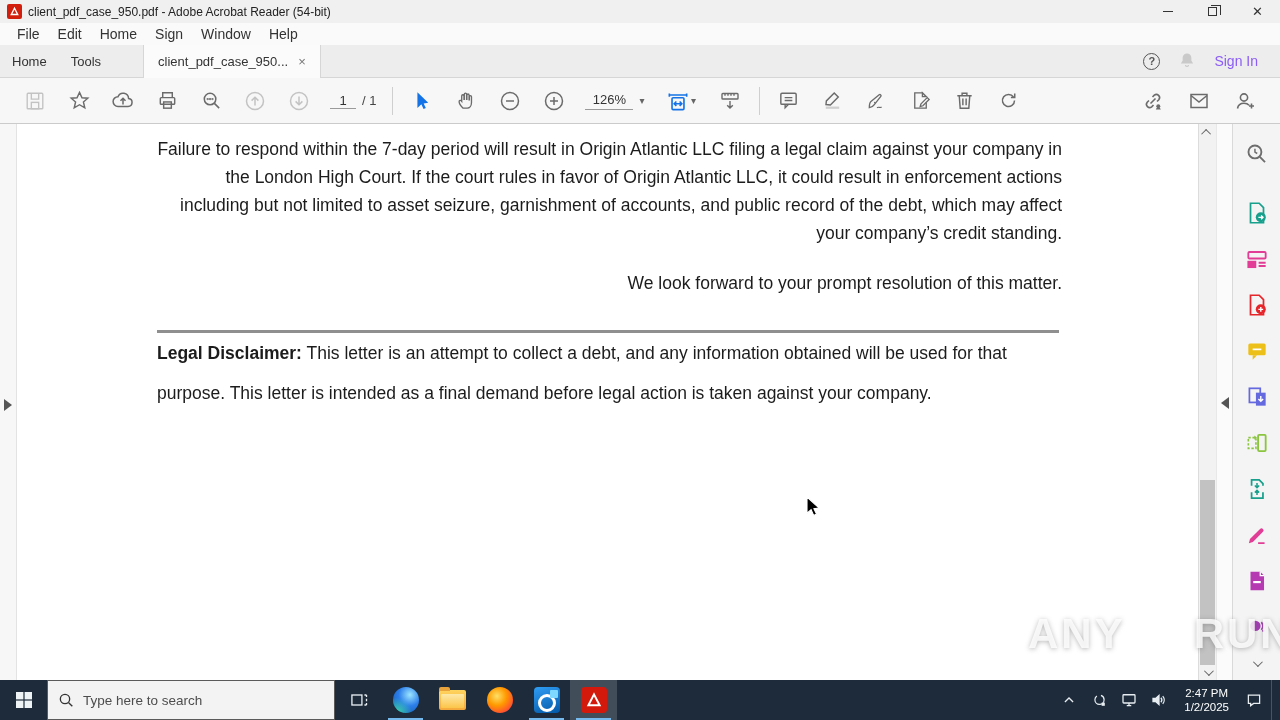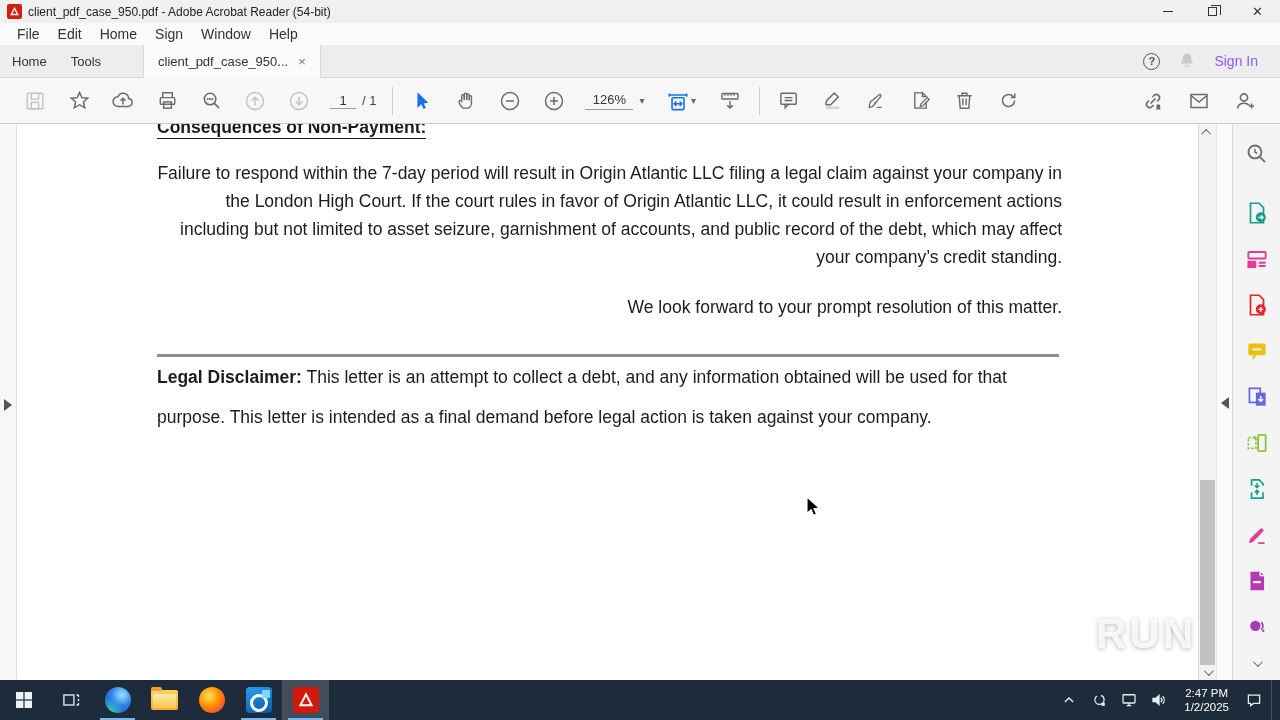--- a/index.html
+++ b/index.html
@@ -317,21 +317,20 @@
 <div class="content">
 
   <div class="nav-strip">
     <span class="nav-expand">
         <span class="tri-right"></span>
       </span>
   </div>
 
   <div class="viewport">
     <div class="doc-inner">
-      <div class="doc-h"><span>Consequences of Non-Payment:</span></div>
       <p class="doc-p">Failure to respond within the 7-day period will result in Origin Atlantic LLC filing a legal claim against your company in the London High Court. If the court rules in favor of Origin Atlantic LLC, it could result in enforcement actions including but not limited to asset seizure, garnishment of accounts, and public record of the debt, which may affect your company’s credit standing.</p>
       <p class="doc-p single">We look forward to your prompt resolution of this matter.</p>
       <hr class="doc-hr">
       <p class="doc-disclaimer"><b>Legal Disclaimer:</b><span> This letter is an attempt to collect a debt, and any information obtained will be used for that purpose. This letter is intended as a final demand before legal action is taken against your company.</span></p>
     </div>
   </div>
 
   <div class="scrollbar">
     <span class="sb-arrow">
         <span class="chev up"></span>
@@ -435,20 +434,21 @@
       <svg width="24" height="24" viewBox="0 0 24 24" fill="none" stroke="#555" stroke-width="1.7">
           <path d="M6.5 5v14"></path>
           <path d="M10 12h8M14.8 8.8 18 12l-3.2 3.2"></path>
         </svg>
     </span>
   </div>
 
 </div>
 
 <div class="watermark">
+  <span class="wm-text">ANY</span>
   <span class="wm-logo">
     <svg width="64" height="66" viewBox="0 0 64 66">
         <g fill="none" stroke="rgba(255,255,255,0.85)" stroke-width="4">
           <polygon points="18,8 52,33 18,58"></polygon>
           <polygon points="26,20 44,33 26,46" stroke-width="3"></polygon>
         </g>
       </svg>
   </span>
   <span class="wm-text">RUN</span>
 </div>
@@ -461,20 +461,27 @@
 
 <div class="taskbar">
   <span class="tb-tile">
     <svg width="18" height="18" viewBox="0 0 18 18">
         <rect x="1" y="1" width="7.4" height="7.4" fill="#eef3f6"></rect>
         <rect x="9.6" y="1" width="7.4" height="7.4" fill="#eef3f6"></rect>
         <rect x="1" y="9.6" width="7.4" height="7.4" fill="#eef3f6"></rect>
         <rect x="9.6" y="9.6" width="7.4" height="7.4" fill="#eef3f6"></rect>
       </svg>
   </span>
+  <div class="search-box">
+    <svg width="16" height="16" viewBox="0 0 24 24" fill="none" stroke="#333" stroke-width="2">
+        <circle cx="10.5" cy="10.5" r="7"></circle>
+        <path d="M16 16l5.5 5.5"></path>
+      </svg>
+    <input placeholder="Type here to search" style="">
+  </div>
   <span class="tb-tile">
     <svg width="20" height="20" viewBox="0 0 24 24" fill="none" stroke="#e8edf2" stroke-width="1.6">
         <rect x="3.5" y="6" width="12" height="12"></rect>
         <path d="M18.5 6H21M21 6v2.5M18.5 18H21M21 18v-2.5M21 10.5v3"></path>
       </svg>
   </span>
   <span class="tb-tile running">
       <span class="edge-ico"></span>
     </span>
   <span class="tb-tile">

